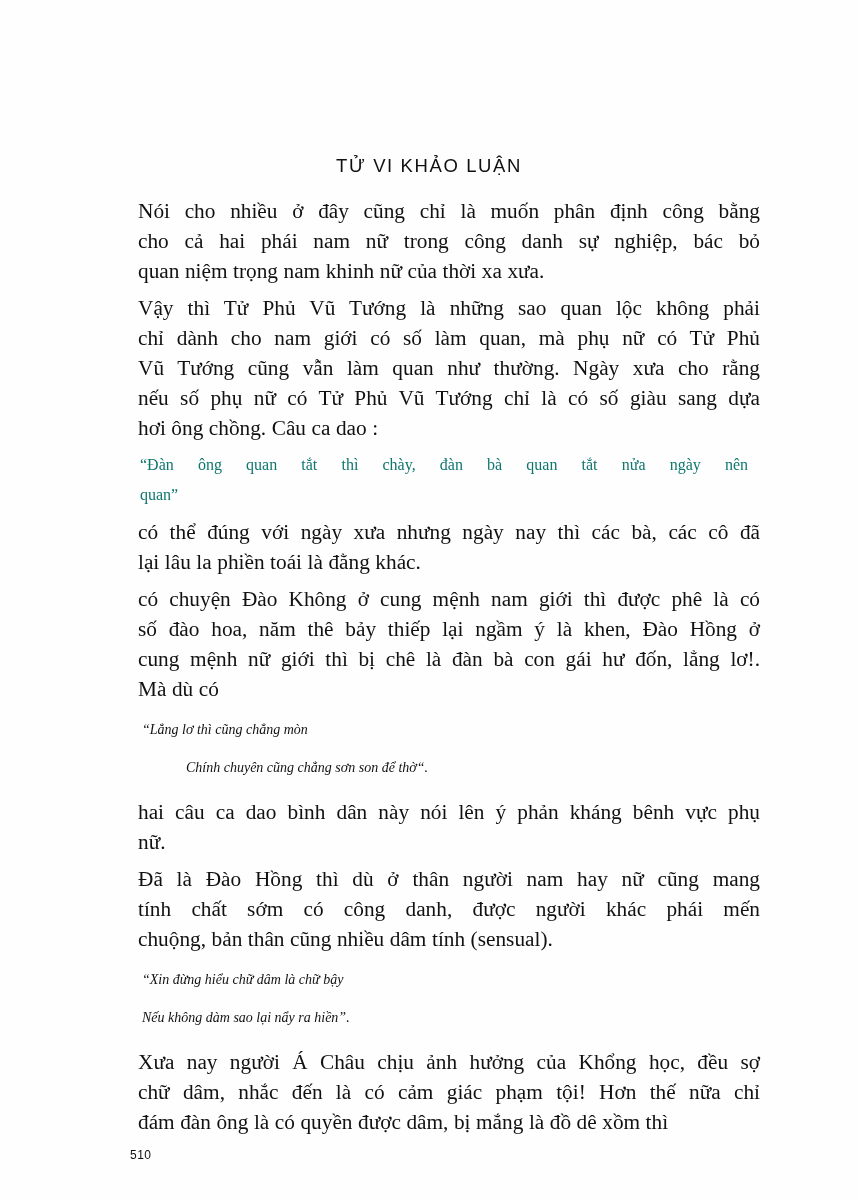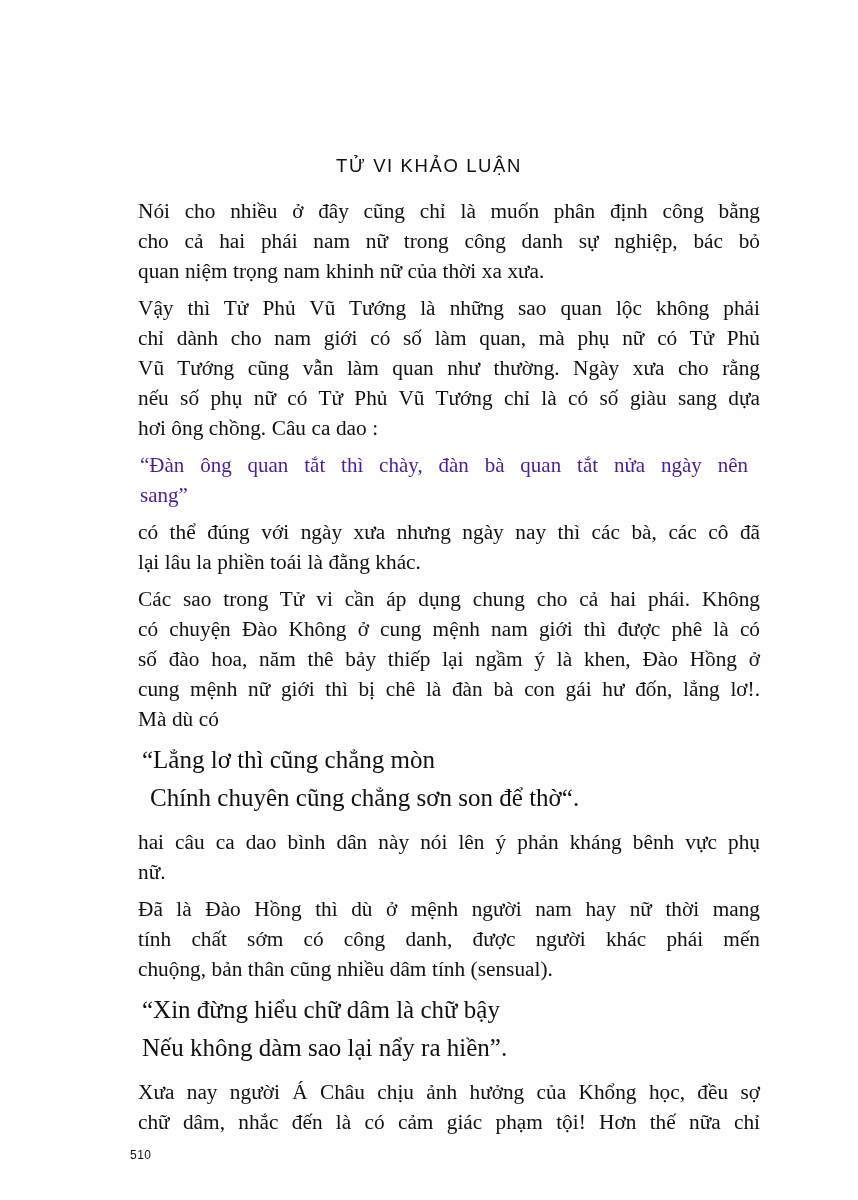--- a/index.html
+++ b/index.html
@@ -62,51 +62,53 @@
     white-space: nowrap;
     margin-left: 8px;
   }
   .para .ln.last {
     text-align-last: left;
     white-space: normal;
   }
 
   
   .verse-roman {
-    font-size: 21px;
+    font-size: 16px;
     line-height: 30px;
     margin: 0 12px 7px 0;
     padding-left: 10px;
-    color: #4c1d95;
+    color: #0f766e;
   }
   .verse-roman .ln {
     display: block;
     text-align: justify;
     text-align-last: justify;
     white-space: nowrap;
   }
   .verse-roman .ln.last {
     text-align-last: left;
     white-space: normal;
   }
 
   
   .verse-italic {
-    font-size: 25px;
+    font-style: italic;
+    font-size: 14px;
     line-height: 38px;
     margin: 6px 0 10px 0;
     padding-left: 12px;
     color: #111111;
   }
   .verse-italic .vline {
     display: block;
     white-space: nowrap;
   }
   .verse-italic .vline.indent {
     padding-left: 8px;
+    margin-left: 36px;
   }
 
   
   .folio {
     position: absolute;
     left: 130px;
     top: 1148px;
     font-family: "Liberation Sans", "DejaVu Sans", sans-serif;
     font-size: 12px;
     letter-spacing: 0.5px;
@@ -131,59 +133,59 @@
     <p class="para">
       <span class="ln">Vậy thì Tử Phủ Vũ Tướng là những sao quan lộc không phải</span>
       <span class="ln">chỉ dành cho nam giới có số làm quan, mà phụ nữ có Tử Phủ</span>
       <span class="ln">Vũ Tướng cũng vẫn làm quan như thường. Ngày xưa cho rằng</span>
       <span class="ln">nếu số phụ nữ có Tử Phủ Vũ Tướng chỉ là có số giàu sang dựa</span>
       <span class="ln last">hơi ông chồng. Câu ca dao :</span>
     </p>
 
     <div class="verse-roman">
       <span class="ln">“Đàn ông quan tắt thì chày, đàn bà quan tắt nửa ngày nên</span>
-      <span class="ln last">sang”</span>
+      <span class="ln last">quan”</span>
     </div>
 
     <p class="para">
       <span class="ln">có thể đúng với ngày xưa nhưng ngày nay thì các bà, các cô đã</span>
       <span class="ln last">lại lâu la phiền toái là đằng khác.</span>
     </p>
 
     <p class="para">
-      <span class="ln">Các sao trong Tử vi cần áp dụng chung cho cả hai phái. Không</span>
       <span class="ln">có chuyện Đào Không ở cung mệnh nam giới thì được phê là có</span>
       <span class="ln">số đào hoa, năm thê bảy thiếp lại ngầm ý là khen, Đào Hồng ở</span>
       <span class="ln">cung mệnh nữ giới thì bị chê là đàn bà con gái hư đốn, lẳng lơ!.</span>
       <span class="ln last">Mà dù có</span>
     </p>
 
     <div class="verse-italic">
       <span class="vline">“Lẳng lơ thì cũng chẳng mòn</span>
       <span class="vline indent">Chính chuyên cũng chẳng sơn son để thờ“.</span>
     </div>
 
     <p class="para">
       <span class="ln">hai câu ca dao bình dân này nói lên ý phản kháng bênh vực phụ</span>
       <span class="ln last">nữ.</span>
     </p>
 
     <p class="para">
-      <span class="ln">Đã là Đào Hồng thì dù ở mệnh người nam hay nữ thời mang</span>
+      <span class="ln">Đã là Đào Hồng thì dù ở thân người nam hay nữ cũng mang</span>
       <span class="ln">tính chất sớm có công danh, được người khác phái mến</span>
       <span class="ln last">chuộng, bản thân cũng nhiều dâm tính (sensual).</span>
     </p>
 
     <div class="verse-italic">
       <span class="vline">“Xin đừng hiểu chữ dâm là chữ bậy</span>
       <span class="vline">Nếu không dàm sao lại nẩy ra hiền”.</span>
     </div>
 
     <p class="para">
       <span class="ln">Xưa nay người Á Châu chịu ảnh hưởng của Khổng học, đều sợ</span>
       <span class="ln">chữ dâm, nhắc đến là có cảm giác phạm tội! Hơn thế nữa chỉ</span>
+      <span class="ln last">đám đàn ông là có quyền được dâm, bị mắng là đồ dê xồm thì</span>
     </p>
 
   </div>
 
   <div class="folio">510</div>
 
 </div>
 
 </body></html>

